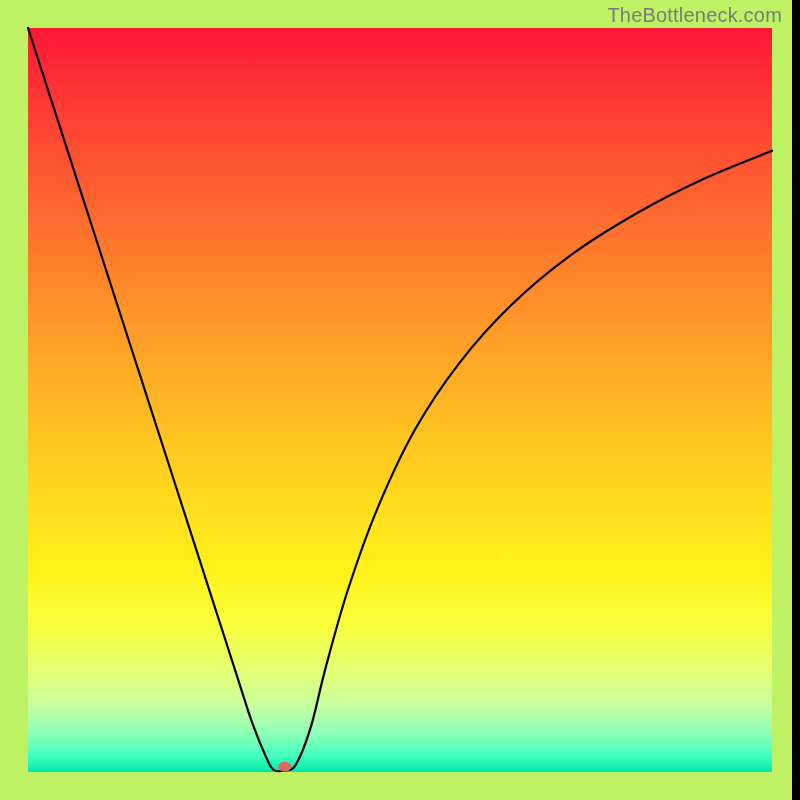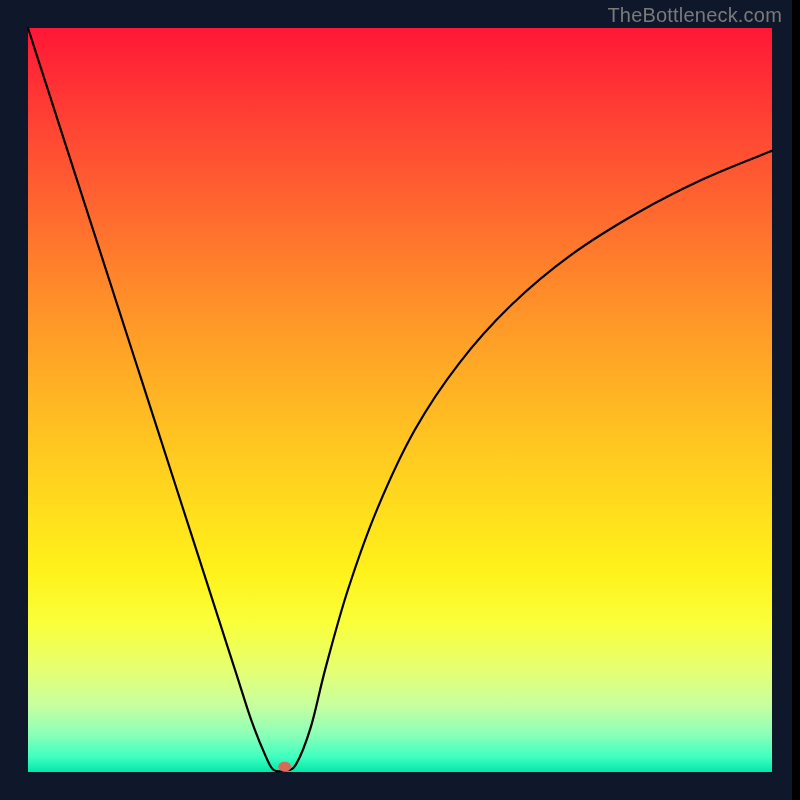--- a/index.html
+++ b/index.html
@@ -8,21 +8,21 @@
     width: 800px;
     height: 800px;
     background: #000;
     overflow: hidden;
     font-family: Arial, Helvetica, sans-serif;
   }
   .frame {
     position: relative;
     width: 792px;
     height: 800px;
-    background: #0f172a;
+    background: #bef264;
   }
   .plot-area {
     position: absolute;
     left: 28px;
     top: 28px;
     width: 744px;
     height: 744px;
     
     background: linear-gradient(
       to bottom,

